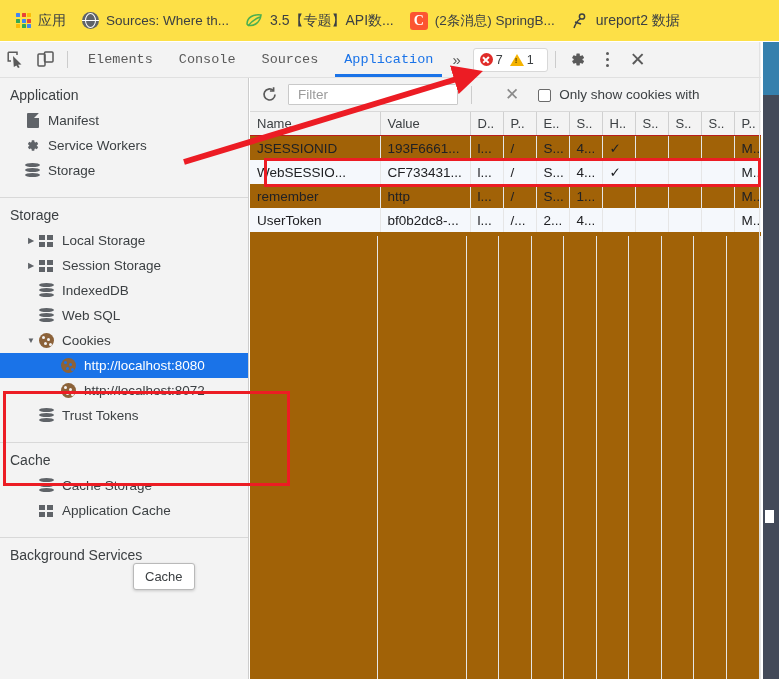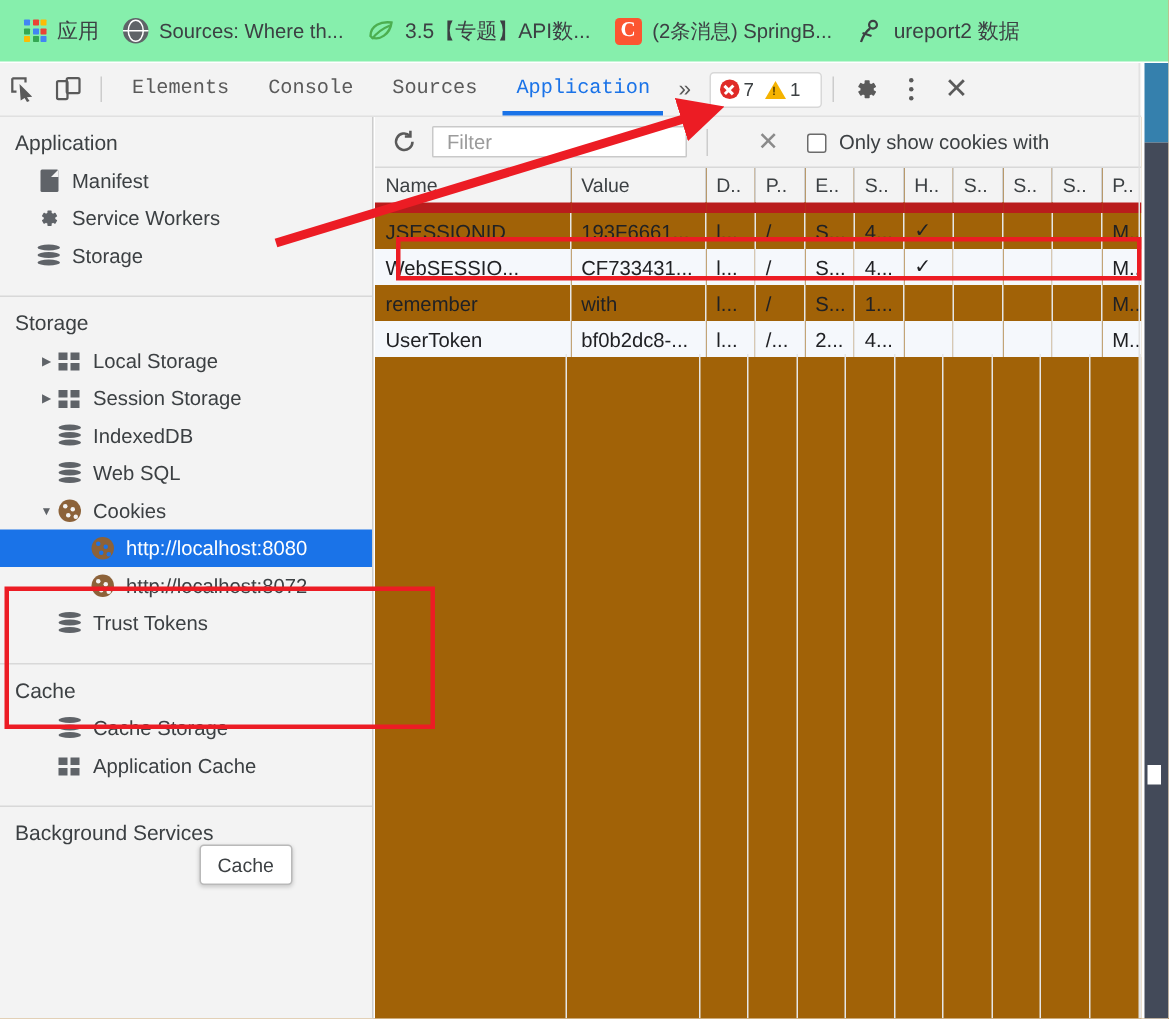--- a/index.html
+++ b/index.html
@@ -7,21 +7,21 @@
     width:779px;height:679px;position:relative;overflow:hidden;
     background:#ffffff;
     font-family:"Liberation Sans","DejaVu Sans",sans-serif;
     font-size:13px;color:#202124;
     -webkit-font-smoothing:antialiased;
   }
 
   
   #bookmark-bar{
     position:absolute;left:0;top:0;width:779px;height:42px;
-    background:#86efac;display:flex;align-items:center;
+    background:#fde047;display:flex;align-items:center;
     padding-left:8px;box-sizing:border-box;overflow:hidden;
     border-bottom:1px solid #ffffff;
   }
   .bm-item{display:flex;align-items:center;height:28px;padding:0 8px;
            border-radius:4px;white-space:nowrap;cursor:pointer;}
   .bm-label{font-size:13.5px;color:#3c4043;margin-left:7px;}
   .bm-label.cjk{font-size:14px;}
   .apps-grid{width:15px;height:15px;display:grid;
     grid-template-columns:repeat(3,4px);grid-template-rows:repeat(3,4px);
     gap:1.5px;}
@@ -138,21 +138,21 @@
   .clearx{margin-left:33px;font-size:17px;color:#8a8a8a;cursor:pointer;line-height:1;}
   .chkwrap{display:flex;align-items:flex-end;margin-left:19px;cursor:pointer;white-space:nowrap;}
   .chkbox{width:13px;height:13px;border:1.4px solid #6b6b6b;border-radius:2px;background:#fff;margin-right:8px;box-sizing:border-box;}
   .chklabel{font-size:13.5px;color:#3c4043;}
 
   
   #cookie-table{width:100%;border-collapse:collapse;table-layout:fixed;}
   #cookie-table th{
     background:#f3f3f3;font-weight:normal;font-size:13px;color:#3c4043;
     text-align:left;height:23px;padding:0 0 0 7px;
-    border-right:1px solid #d0d0d0;border-bottom:7px solid #b91c1c;
+    border-right:1px solid #d0d0d0;border-bottom:1px solid #b91c1c;
     overflow:hidden;white-space:nowrap;
   }
   #cookie-table td{
     height:24px;font-size:13.5px;color:#202124;padding:0 0 0 7px;
     border-right:1px solid #e6e6e6;
     overflow:hidden;white-space:nowrap;text-overflow:clip;
   }
   #cookie-table tr.alt td{background:#f5f8fc;}
   .tick{font-size:13px;color:#202124;}
   
@@ -501,21 +501,21 @@
           <td>S...</td>
           <td>4...</td>
           <td class="tick">✓</td>
           <td></td>
           <td></td>
           <td></td>
           <td>M..</td>
         </tr>
         <tr>
           <td>remember</td>
-          <td>with</td>
+          <td>http</td>
           <td>l...</td>
           <td>/</td>
           <td>S...</td>
           <td>1...</td>
           <td class="tick"></td>
           <td></td>
           <td></td>
           <td></td>
           <td>M..</td>
         </tr>

